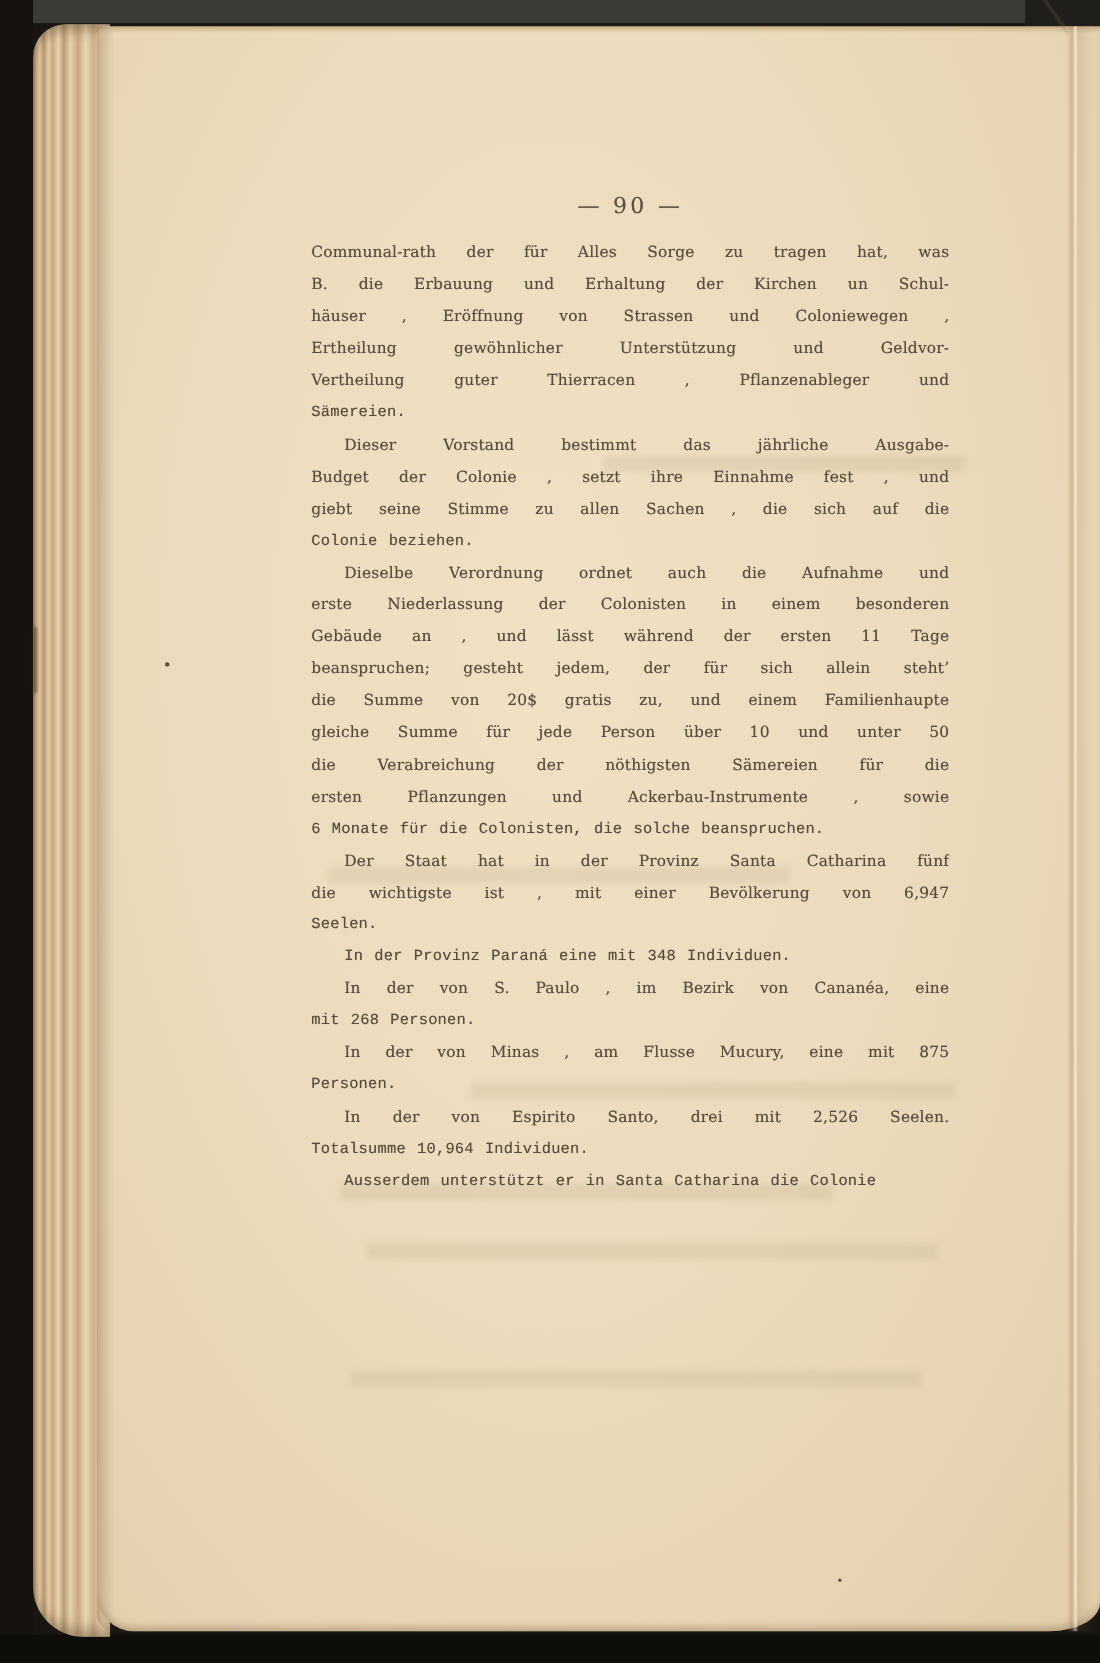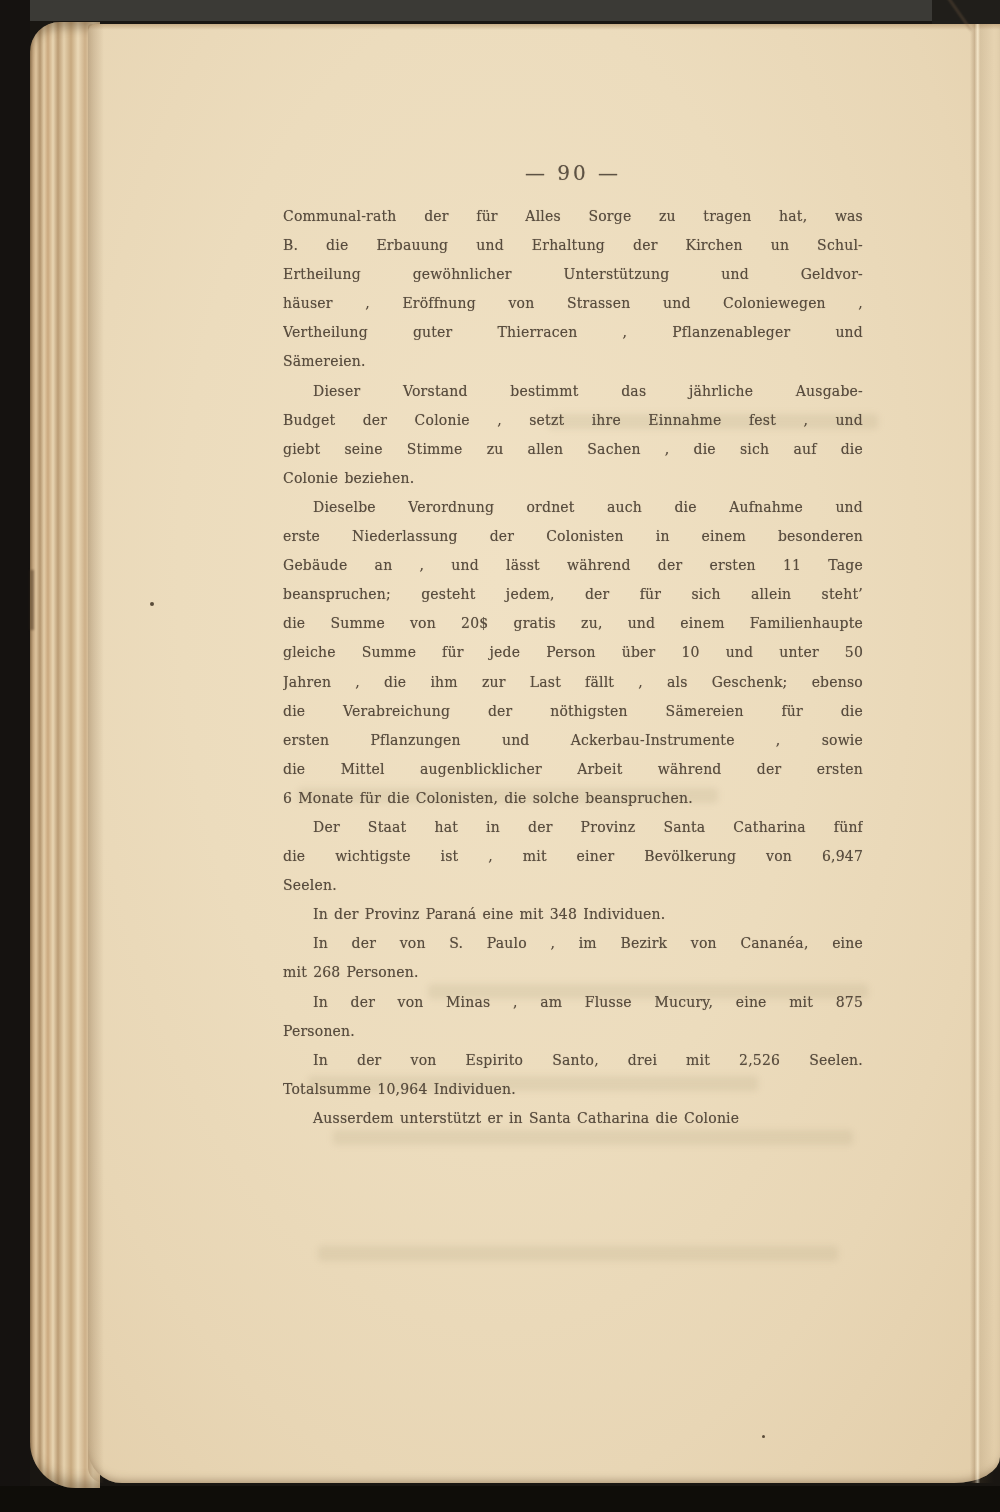--- a/index.html
+++ b/index.html
@@ -70,30 +70,30 @@
   .g6{left:230px;top:1222px;width:520px;height:15px;}
 
   .speck{position:absolute;background:#5a4c3a;border-radius:50%;}
   .s1{left:62px;top:578px;width:4px;height:4px;}
   .s2{left:674px;top:1411px;width:3px;height:3px;}
 
   
   .content{position:absolute;left:195px;top:138px;width:580px;color:#584c3e;}
   .page-number{
     text-align:center;font-size:20px;line-height:22px;letter-spacing:3px;
-    color:#5d5244;text-shadow:0 0 .7px rgba(88,76,60,.5);
+    color:#5d5244;text-shadow:0 0 .7px rgba(88,76,60,.5);margin-top:14px;
   }
   .lines{margin-top:18px;}
   .line{
     font-size:14px;line-height:29.1px;height:29.1px;overflow:hidden;
     letter-spacing:.2px;word-spacing:1.5px;
     text-align:justify;text-align-last:justify;
     text-shadow:0 0 .7px rgba(88,76,60,.55);
   }
-  .line.end{text-align-last:left;}
+  .line.end{text-align-last:left;font-family:Liberation Mono, monospace;}
   .line.indent{text-indent:30px;}
 </style>
 </head>
 <body>
 
 <div class="scene">
   <div class="bg-top"></div>
   <div class="bg-corner"></div>
   <div class="bg-left"></div>
   <div class="bg-bottom"></div>
@@ -114,40 +114,38 @@
     <div class="ghost g5"></div>
     <div class="ghost g6"></div>
     <div class="speck s1"></div>
     <div class="speck s2"></div>
 
     <div class="content">
       <div class="page-number">— 90 —</div>
       <div class="lines">
         <div class="line">Communal-rath der für Alles Sorge zu tragen hat, was</div>
         <div class="line">B. die Erbauung und Erhaltung der Kirchen un Schul-</div>
+        <div class="line">häuser , Eröffnung von Strassen und Coloniewegen ,</div>
         <div class="line">Ertheilung gewöhnlicher Unterstützung und Geldvor-</div>
-        <div class="line">häuser , Eröffnung von Strassen und Coloniewegen ,</div>
         <div class="line">Vertheilung guter Thierracen , Pflanzenableger und</div>
         <div class="line end">Sämereien.</div>
 
         <div class="line indent">Dieser Vorstand bestimmt das jährliche Ausgabe-</div>
         <div class="line">Budget der Colonie , setzt ihre Einnahme fest , und</div>
         <div class="line">giebt seine Stimme zu allen Sachen , die sich auf die</div>
         <div class="line end">Colonie beziehen.</div>
 
         <div class="line indent">Dieselbe Verordnung ordnet auch die Aufnahme und</div>
         <div class="line">erste Niederlassung der Colonisten in einem besonderen</div>
         <div class="line">Gebäude an , und lässt während der ersten 11 Tage</div>
         <div class="line">beanspruchen; gesteht jedem, der für sich allein steht’</div>
         <div class="line">die Summe von 20$ gratis zu, und einem Familienhaupte</div>
         <div class="line">gleiche Summe für jede Person über 10 und unter 50</div>
-        <div class="line">Jahren , die ihm zur Last fällt , als Geschenk; ebenso</div>
         <div class="line">die Verabreichung der nöthigsten Sämereien für die</div>
         <div class="line">ersten Pflanzungen und Ackerbau-Instrumente , sowie</div>
-        <div class="line">die Mittel augenblicklicher Arbeit während der ersten</div>
         <div class="line end">6 Monate für die Colonisten, die solche beanspruchen.</div>
 
         <div class="line indent">Der Staat hat in der Provinz Santa Catharina fünf</div>
         <div class="line">die wichtigste ist , mit einer Bevölkerung von 6,947</div>
         <div class="line end">Seelen.</div>
 
         <div class="line indent end">In der Provinz Paraná eine mit 348 Individuen.</div>
 
         <div class="line indent">In der von S. Paulo , im Bezirk von Cananéa, eine</div>
         <div class="line end">mit 268 Personen.</div>

